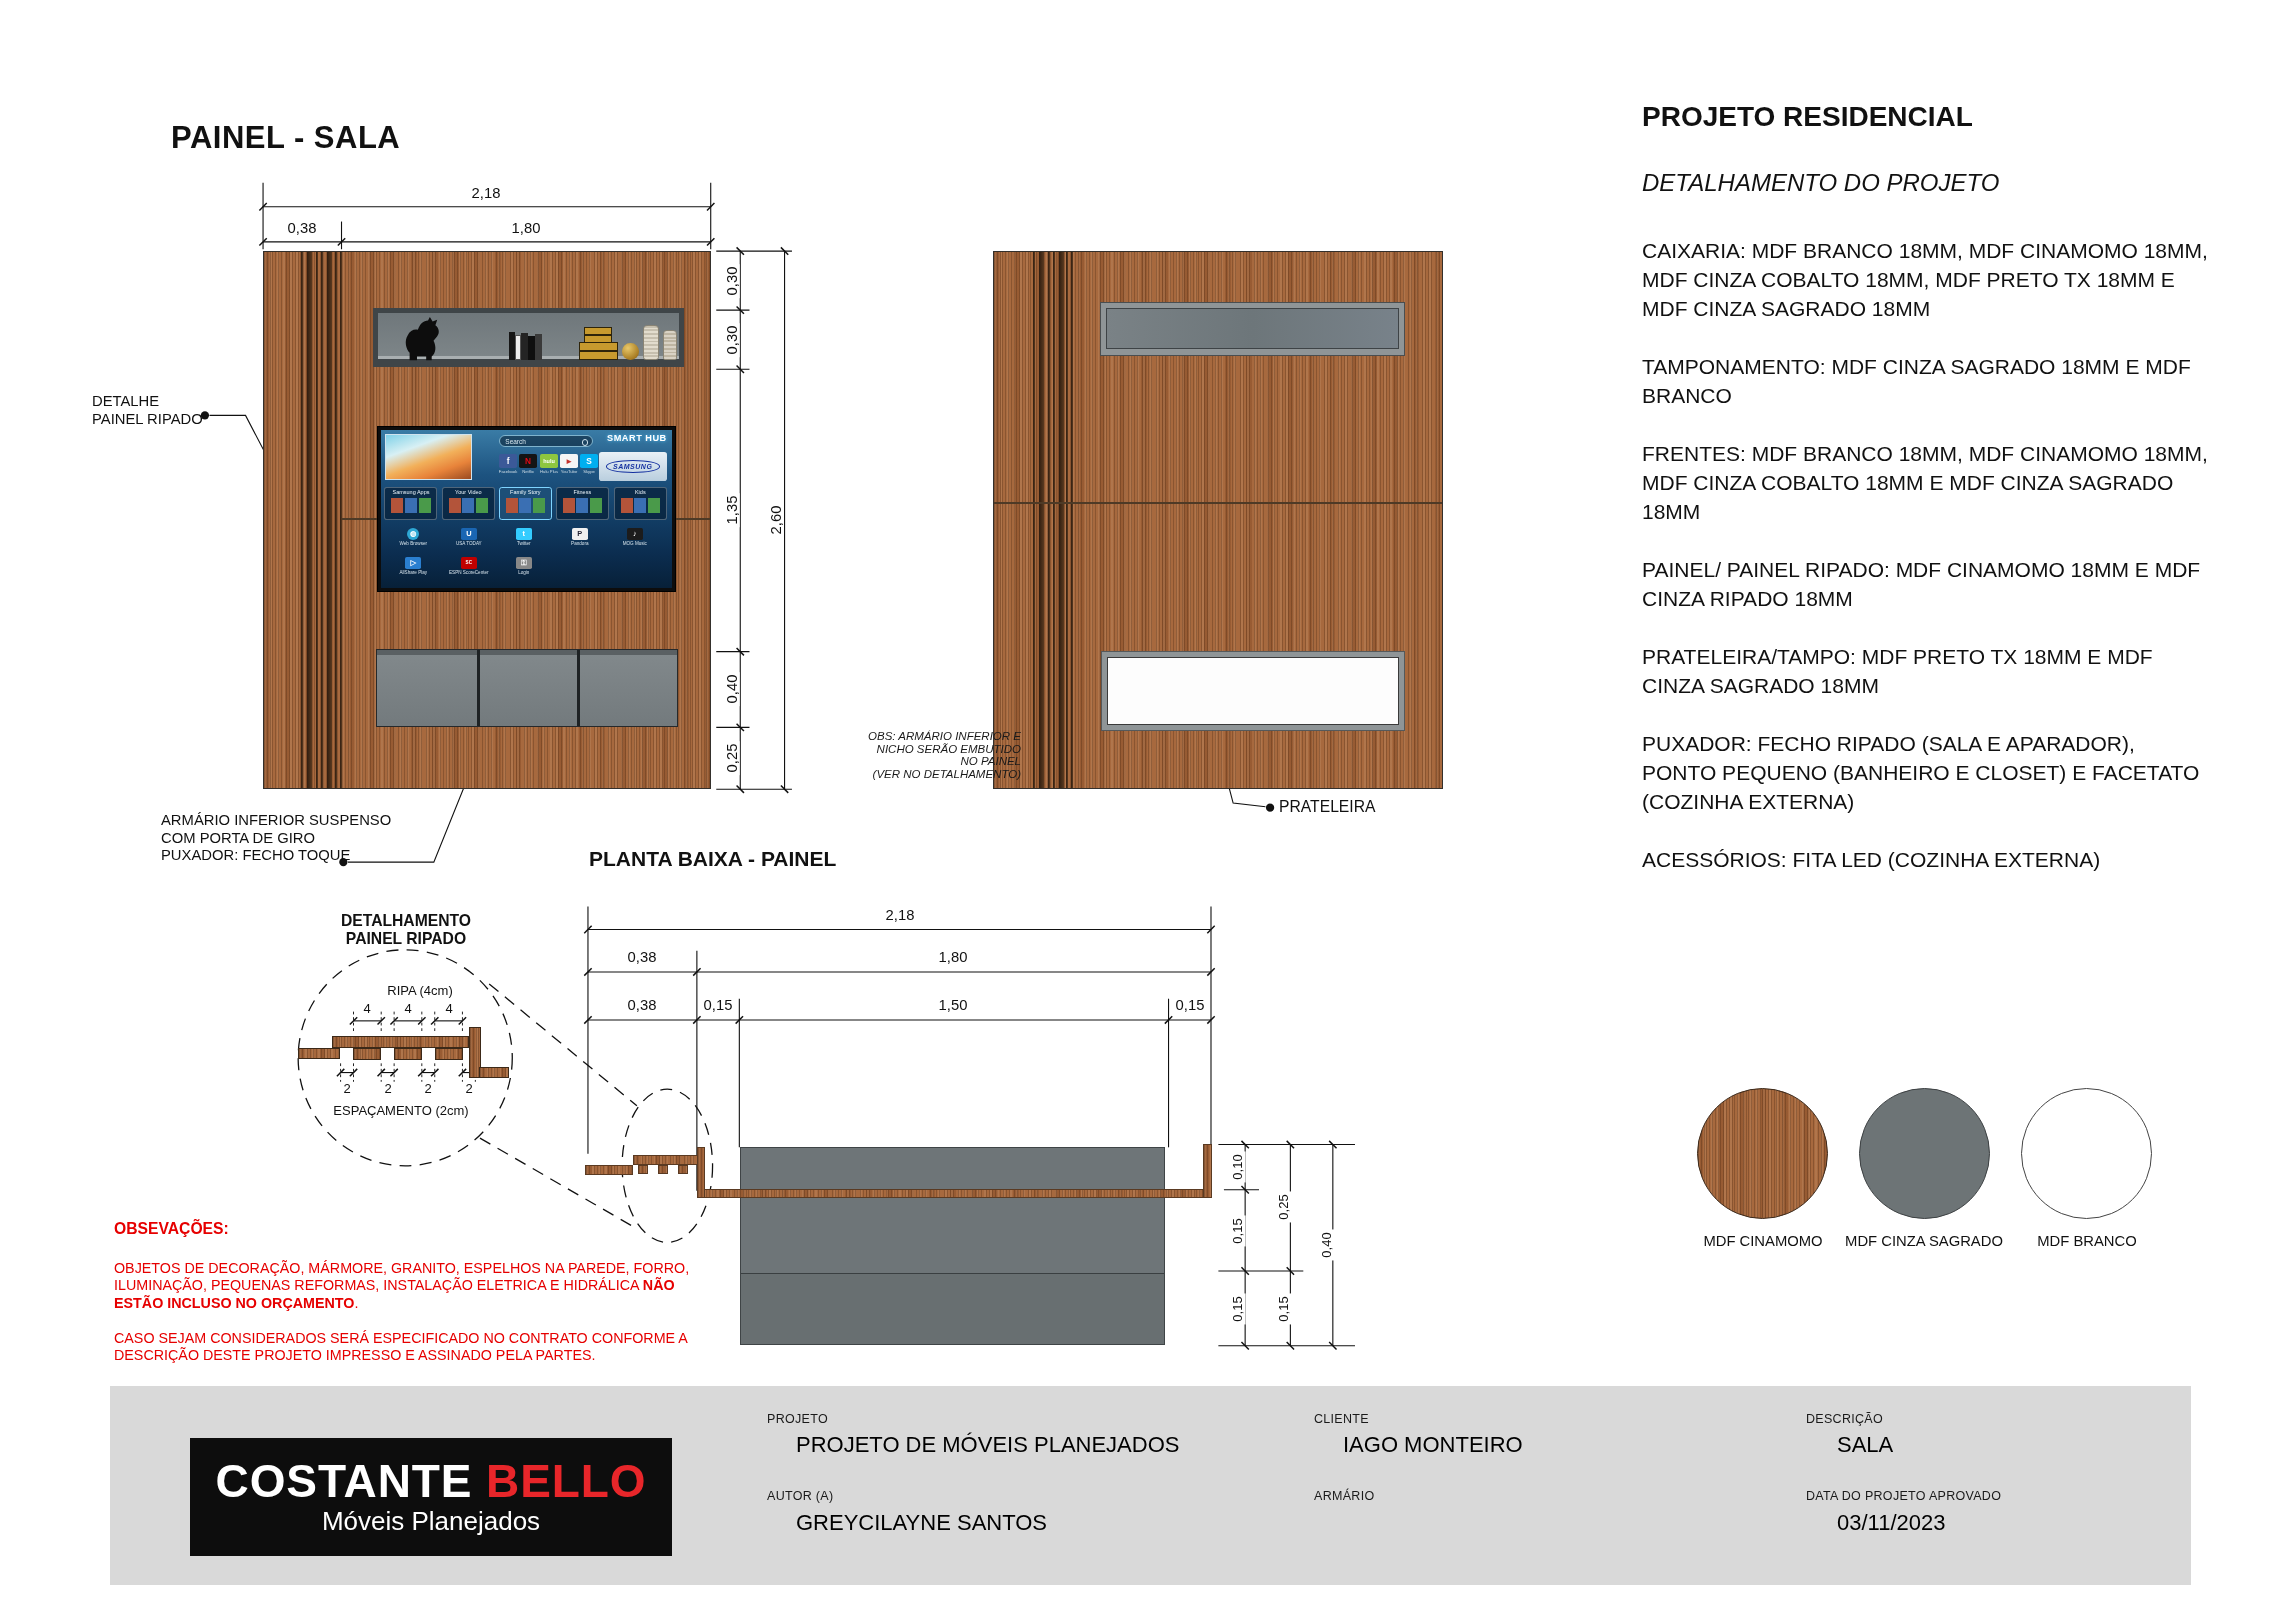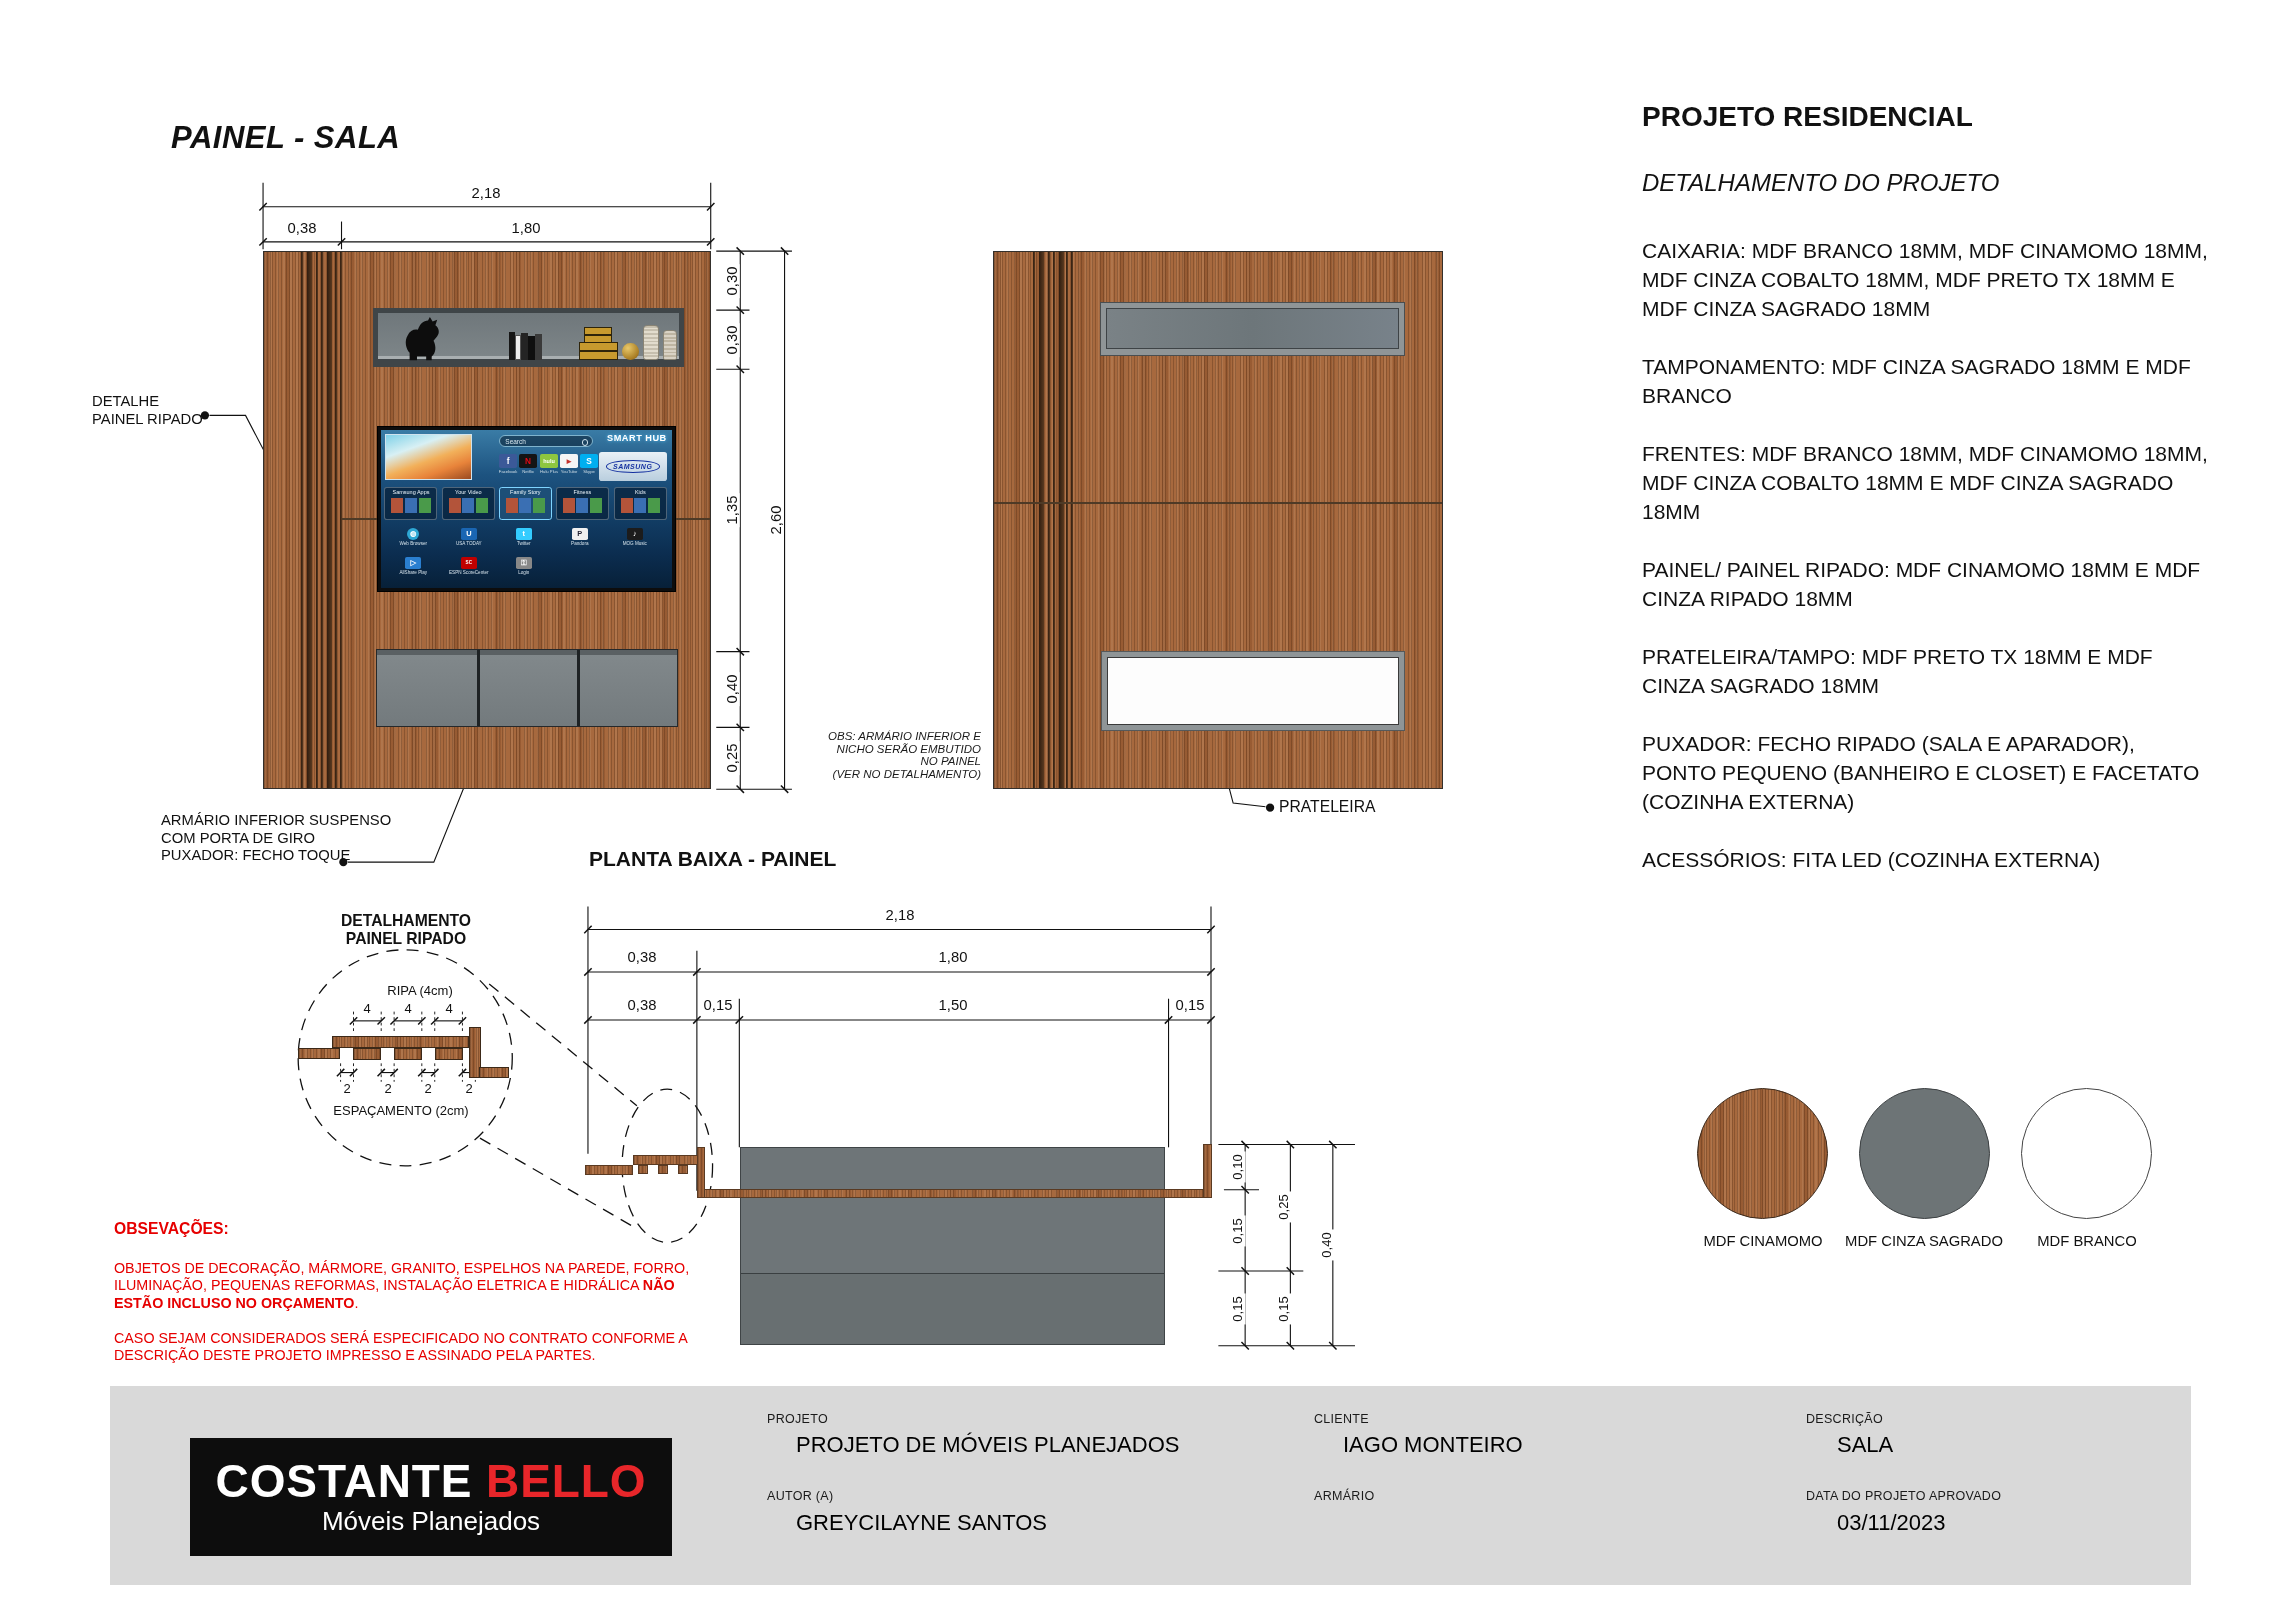--- a/index.html
+++ b/index.html
@@ -14,21 +14,21 @@
       repeating-linear-gradient(90deg, rgba(116,60,26,.30) 0px, rgba(116,60,26,.30) 5.5px, rgba(0,0,0,0) 5.5px, rgba(0,0,0,0) 21px);}
   .panel{border:1.8px solid #34302c;box-sizing:border-box;}
   .slat{position:absolute;top:0;bottom:0;background:linear-gradient(90deg,#2f1d10,#5a3a20);}
   .seam{position:absolute;height:1.8px;background:#4e3a26;}
   
   .dimlabel{position:absolute;transform:translate(-50%,-50%);font-size:14.8px;line-height:14.8px;
             background:#fff;padding:0 2.8px;white-space:nowrap;}
   .dimlabel.rot{transform:translate(-50%,-50%) rotate(-90deg);}
   .dimlabel.sm{font-size:13px;}
   .anno{position:absolute;font-size:14.8px;line-height:17.5px;white-space:nowrap;}
-  .h1{position:absolute;font-weight:bold;font-size:31px;letter-spacing:0.5px;white-space:nowrap;font-style:italic;}
+  .h1{position:absolute;font-weight:bold;font-size:31px;letter-spacing:0.5px;white-space:nowrap;}
   .h2{position:absolute;font-weight:bold;font-size:21px;white-space:nowrap;}
   .obsnote{position:absolute;font-style:italic;font-size:11.5px;line-height:12.5px;text-align:right;white-space:nowrap;color:#1a1a1a;}
   .ctr{transform:translateX(-50%);text-align:center;}
   
   .niche1{background:#3f4548;}
   .niche1 .inner{position:absolute;left:4.6px;top:4.6px;right:4.6px;bottom:8.3px;
                  background:linear-gradient(180deg,#6f777b,#7d8588);border-bottom:3.7px solid #a9afb1;}
   .niche2{background:#8f9597;border:0.9px solid #4a4e50;box-sizing:border-box;}
   .niche2 .inner{position:absolute;left:4.6px;top:4.6px;right:4.6px;bottom:6.5px;border:0.9px solid #3e4346;
                  background:linear-gradient(90deg,#7a8286 0%,#6d767a 50%,#78828a 100%);}
@@ -405,21 +405,21 @@
     <div class="slat" style="left:77px;width:1.8px;"></div>
     <div class="seam" style="left:0;right:0;top:250px;"></div>
   </div>
   <div class="abs niche2" style="left:1100px;top:302px;width:305px;height:54px;">
     <div class="inner"></div>
   </div>
   <div class="abs cab2" style="left:1101px;top:651px;width:304px;height:80px;">
     <div class="inner"></div>
   </div>
 
-  <div class="obsnote" style="right:1309px;top:730px;">
+  <div class="obsnote" style="right:1269px;top:730px;">
     <div>OBS: ARMÁRIO INFERIOR E</div>
     <div>NICHO SERÃO EMBUTIDO</div>
     <div>NO PAINEL</div>
     <div>(VER NO DETALHAMENTO)</div>
   </div>
   <div class="anno" style="left:1279px;top:798px;font-size:15.7px;">PRATELEIRA</div>
 
   <div class="h2" style="left:589px;top:847px;">PLANTA BAIXA - PAINEL</div>
 
   <div class="abs" style="left:740px;top:1147px;width:425px;height:198px;background:#6e7578;border:0.9px solid #3f4446;box-sizing:border-box;">

